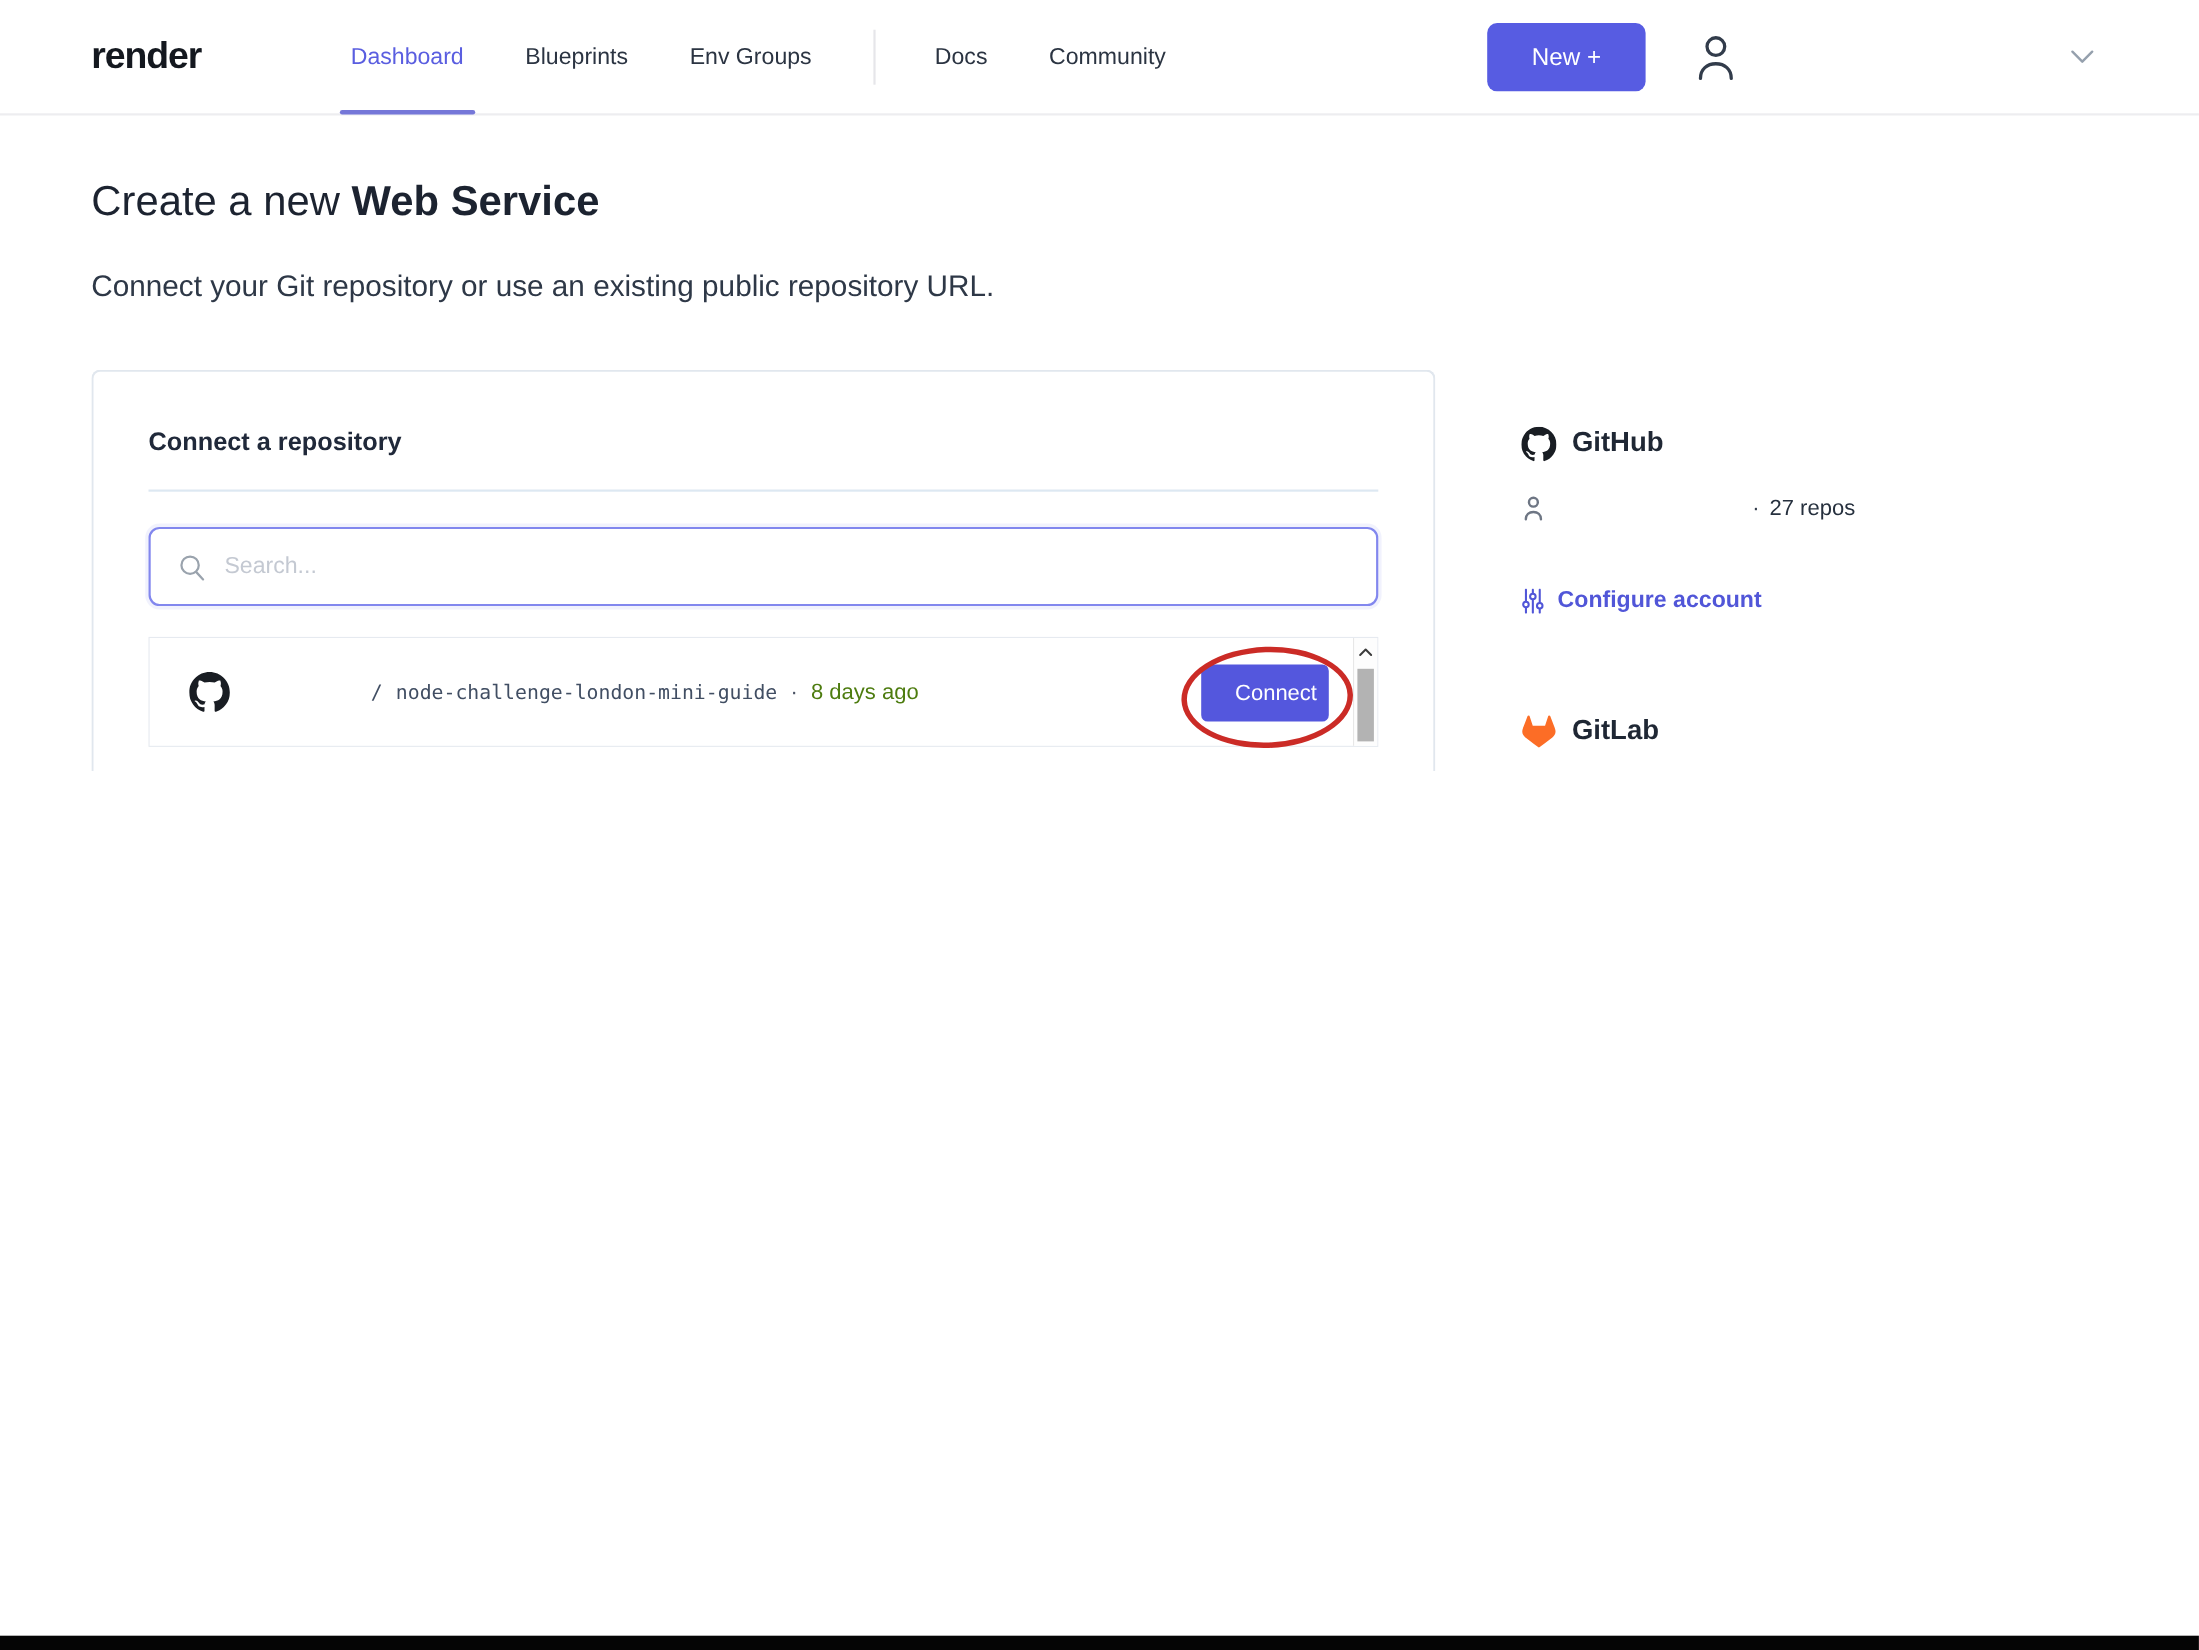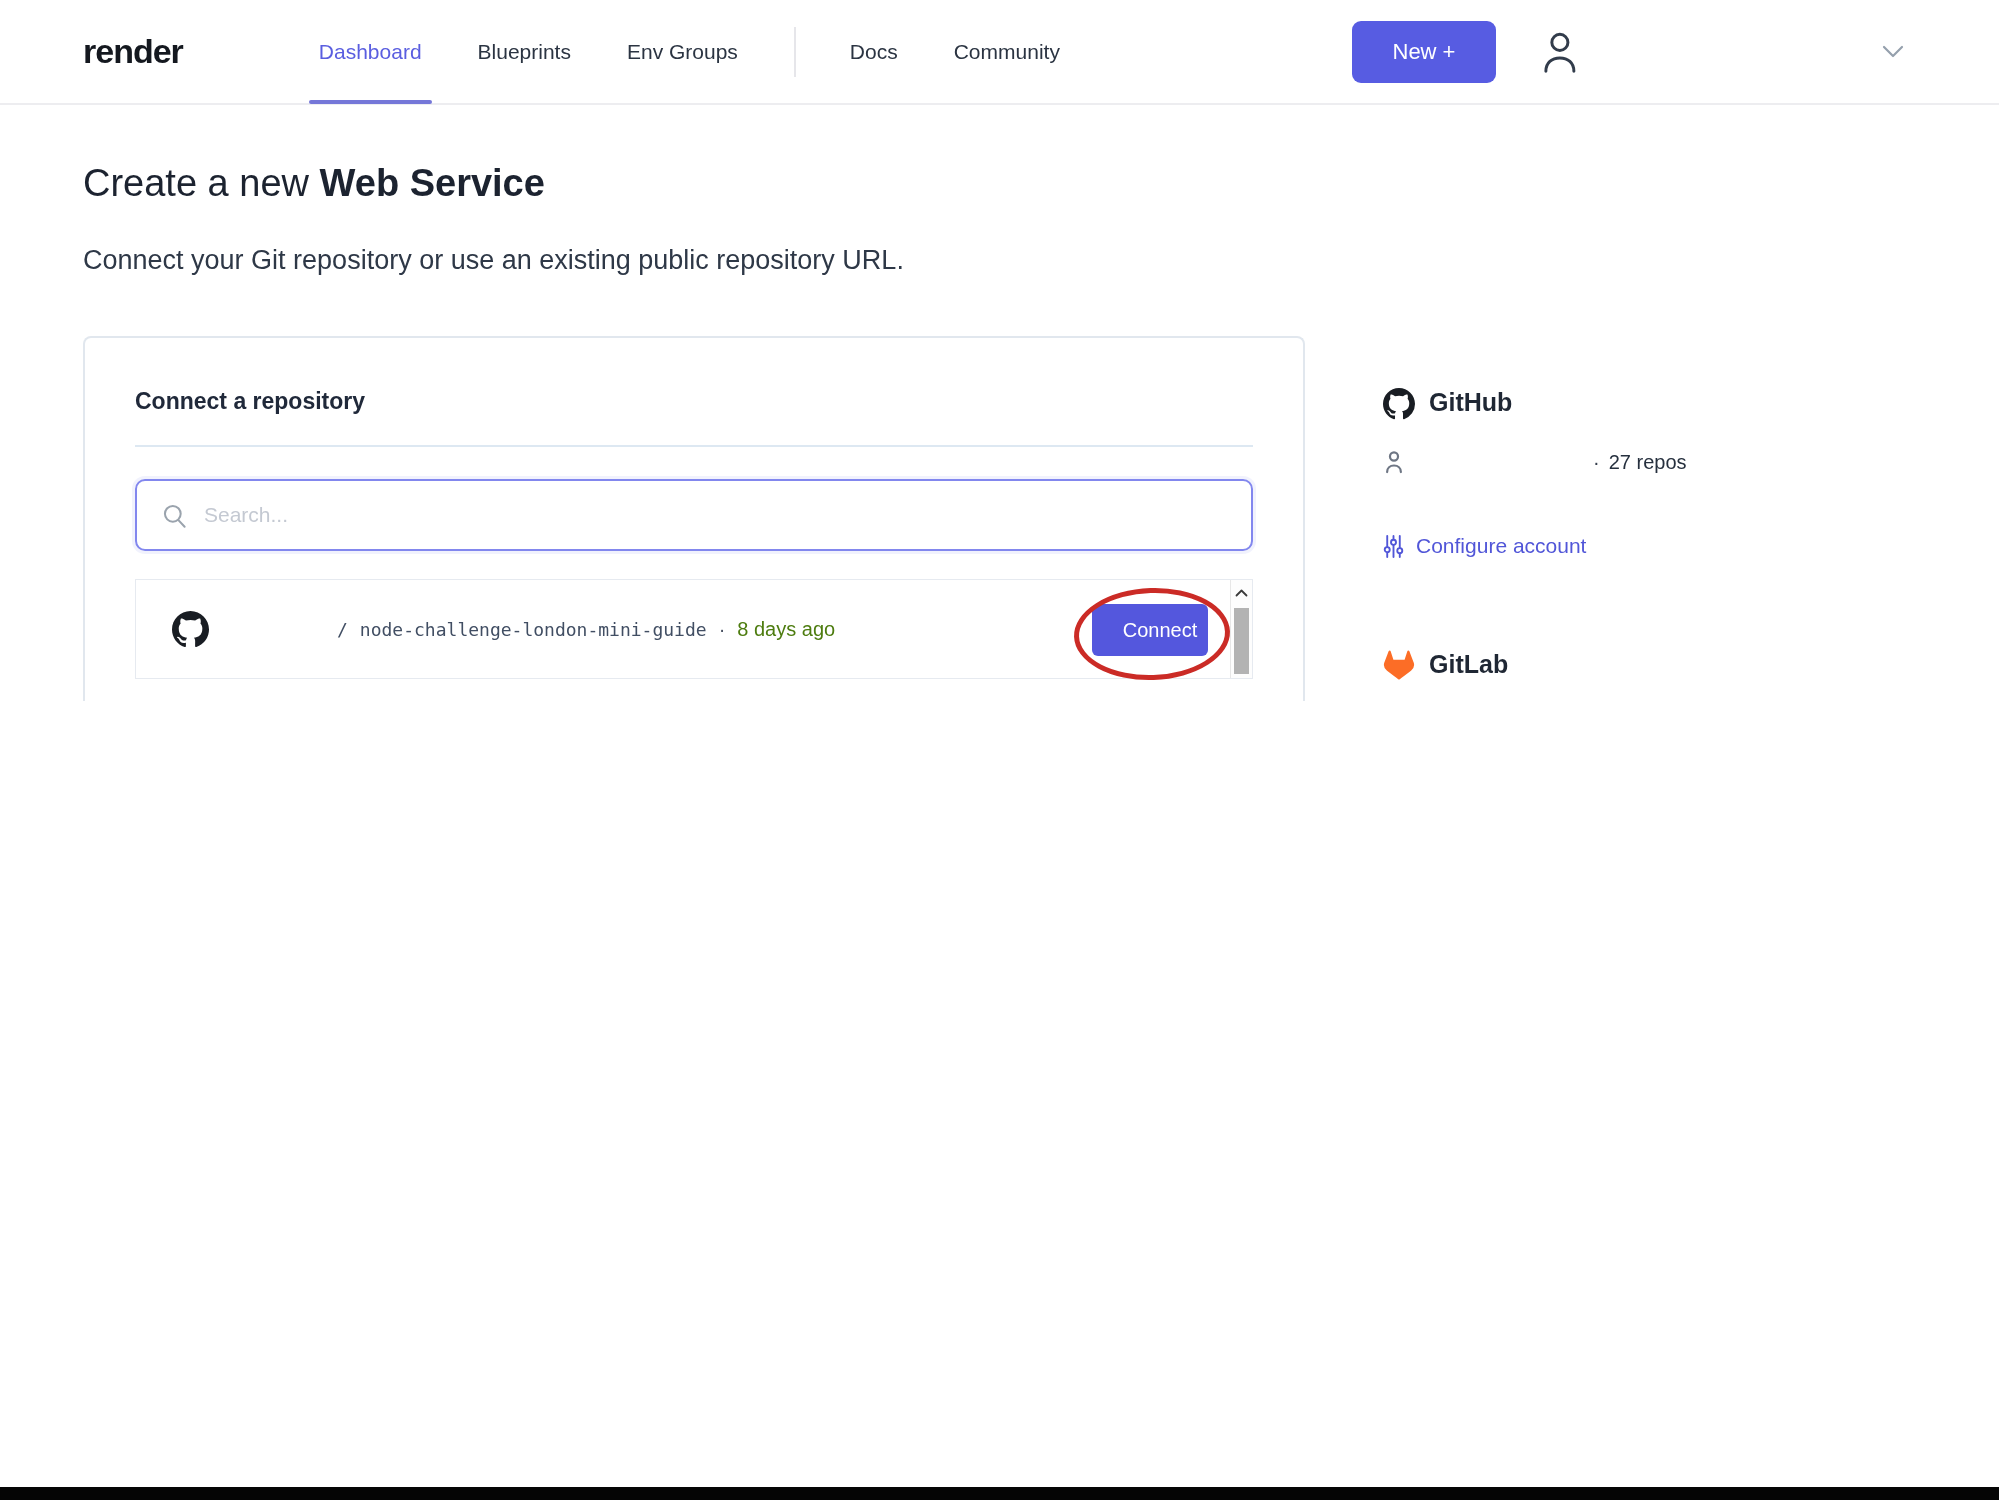--- a/index.html
+++ b/index.html
@@ -89,21 +89,21 @@
   
   .sidebar { position:absolute; left:1383px; top:388px; width:560px; }
   .provider-header { display:flex; align-items:flex-start; }
   .provider-header .ptitle { margin-left:14px; font-size:25px; font-weight:700; color:#1f2734; }
   .gh-meta { margin-top:30px; display:flex; align-items:center; }
   .gh-meta .meta-blur { width:188px; height:8px; }
   .gh-meta .meta-sep { font-size:20px; color:#333c4b; margin-right:9px; }
   .gh-meta .meta-count { font-size:20px; color:#26303e; }
   .configure-link {
     margin-top:60px; display:flex; align-items:center; gap:12px;
-    color:#5156d8; font-size:21px; font-weight:400; cursor:pointer; text-decoration:none;
+    color:#5156d8; font-size:21px; font-weight:700; cursor:pointer; text-decoration:none;
   }
   .gitlab-header { margin-top:92px; }
 
   
   .bottom-bar { position:absolute; left:0; right:0; bottom:0; height:13px; background:#050505; }
 </style>
 </head>
 <body>
 
 <div id="root">

